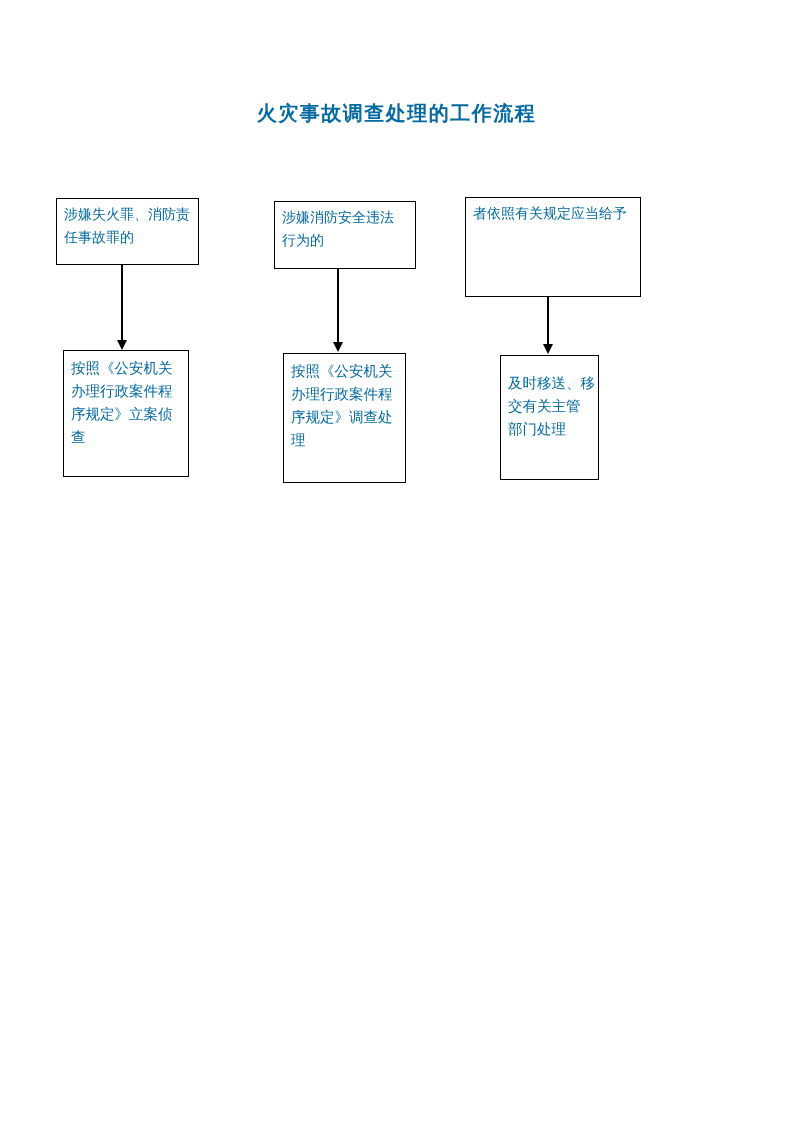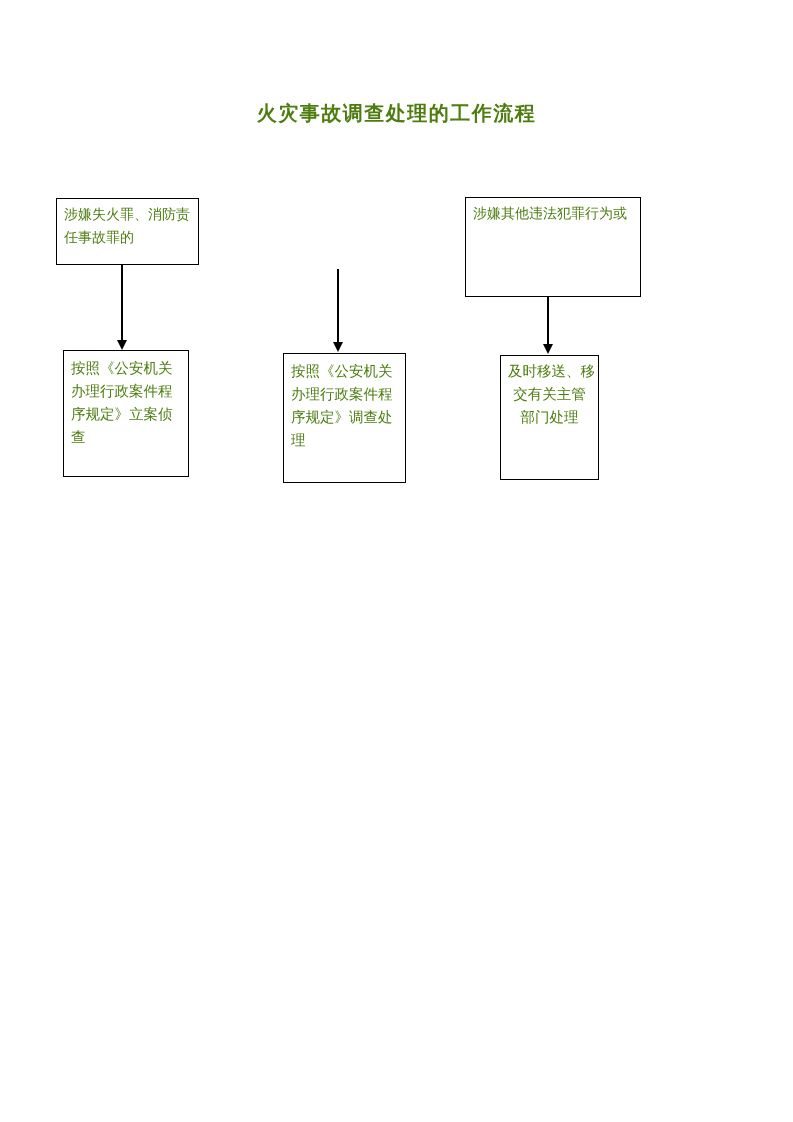--- a/index.html
+++ b/index.html
@@ -8,21 +8,21 @@
     background: #888888;
     font-family: "Liberation Serif", "DejaVu Serif", serif;
   }
   .page {
     position: relative;
     width: 793px;
     height: 1122px;
     margin: 0 auto;
     background: #ffffff;
     overflow: hidden;
-    color: #4d7c0f;
+    color: #0369a1;
   }
   .doc-title {
     position: absolute;
     left: 0;
     top: 100px;
     width: 100%;
     text-align: center;
     font-size: 20px;
     font-weight: bold;
     letter-spacing: 1.5px;
@@ -39,21 +39,21 @@
     margin-left: 6px;
   }
   .flow-box .line {
     white-space: nowrap;
   }
   .box-top-1 { left: 50px;  top: 198px; width: 143px; height: 67px; }
   .box-top-2 { left: 268px; top: 201px; width: 142px; height: 68px; }
   .box-top-3 { left: 459px; top: 197px; width: 176px; height: 100px; }
   .box-bot-1 { left: 57px;  top: 350px; width: 126px; height: 127px; padding-top: 6px; font-size: 14.5px; }
   .box-bot-2 { left: 277px; top: 353px; width: 123px; height: 130px; padding-top: 6px; font-size: 14.5px; }
-  .box-bot-3 { left: 494px; top: 355px; width: 99px;  height: 125px; padding-top: 4px; font-size: 14.5px; text-align: center; }
+  .box-bot-3 { left: 494px; top: 355px; width: 99px;  height: 125px; padding-top: 16px; font-size: 14.5px; }
   .arrow {
     position: absolute;
     width: 10px;
     display: flex;
     flex-direction: column;
     align-items: center;
   }
   .arrow .shaft {
     width: 1.5px;
     background: #000000;
@@ -85,33 +85,37 @@
     <div class="shaft"></div>
     <div class="head"></div>
   </div>
   <div class="flow-box box-bot-1">
     <div class="line">按照《公安机关</div>
     <div class="line">办理行政案件程</div>
     <div class="line">序规定》立案侦</div>
     <div class="line">查</div>
   </div>
 
+  <div class="flow-box box-top-2">
+    <div class="line">涉嫌消防安全违法</div>
+    <div class="line">行为的</div>
+  </div>
   <div class="arrow arrow-2">
     <div class="shaft"></div>
     <div class="head"></div>
   </div>
   <div class="flow-box box-bot-2">
     <div class="line">按照《公安机关</div>
     <div class="line">办理行政案件程</div>
     <div class="line">序规定》调查处</div>
     <div class="line">理</div>
   </div>
 
   <div class="flow-box box-top-3">
-    <div class="line">涉嫌其他违法犯罪行为或</div>
+    <div class="line">者依照有关规定应当给予</div>
   </div>
   <div class="arrow arrow-3">
     <div class="shaft"></div>
     <div class="head"></div>
   </div>
   <div class="flow-box box-bot-3">
     <div class="line">及时移送、移</div>
     <div class="line">交有关主管</div>
     <div class="line">部门处理</div>
   </div>

